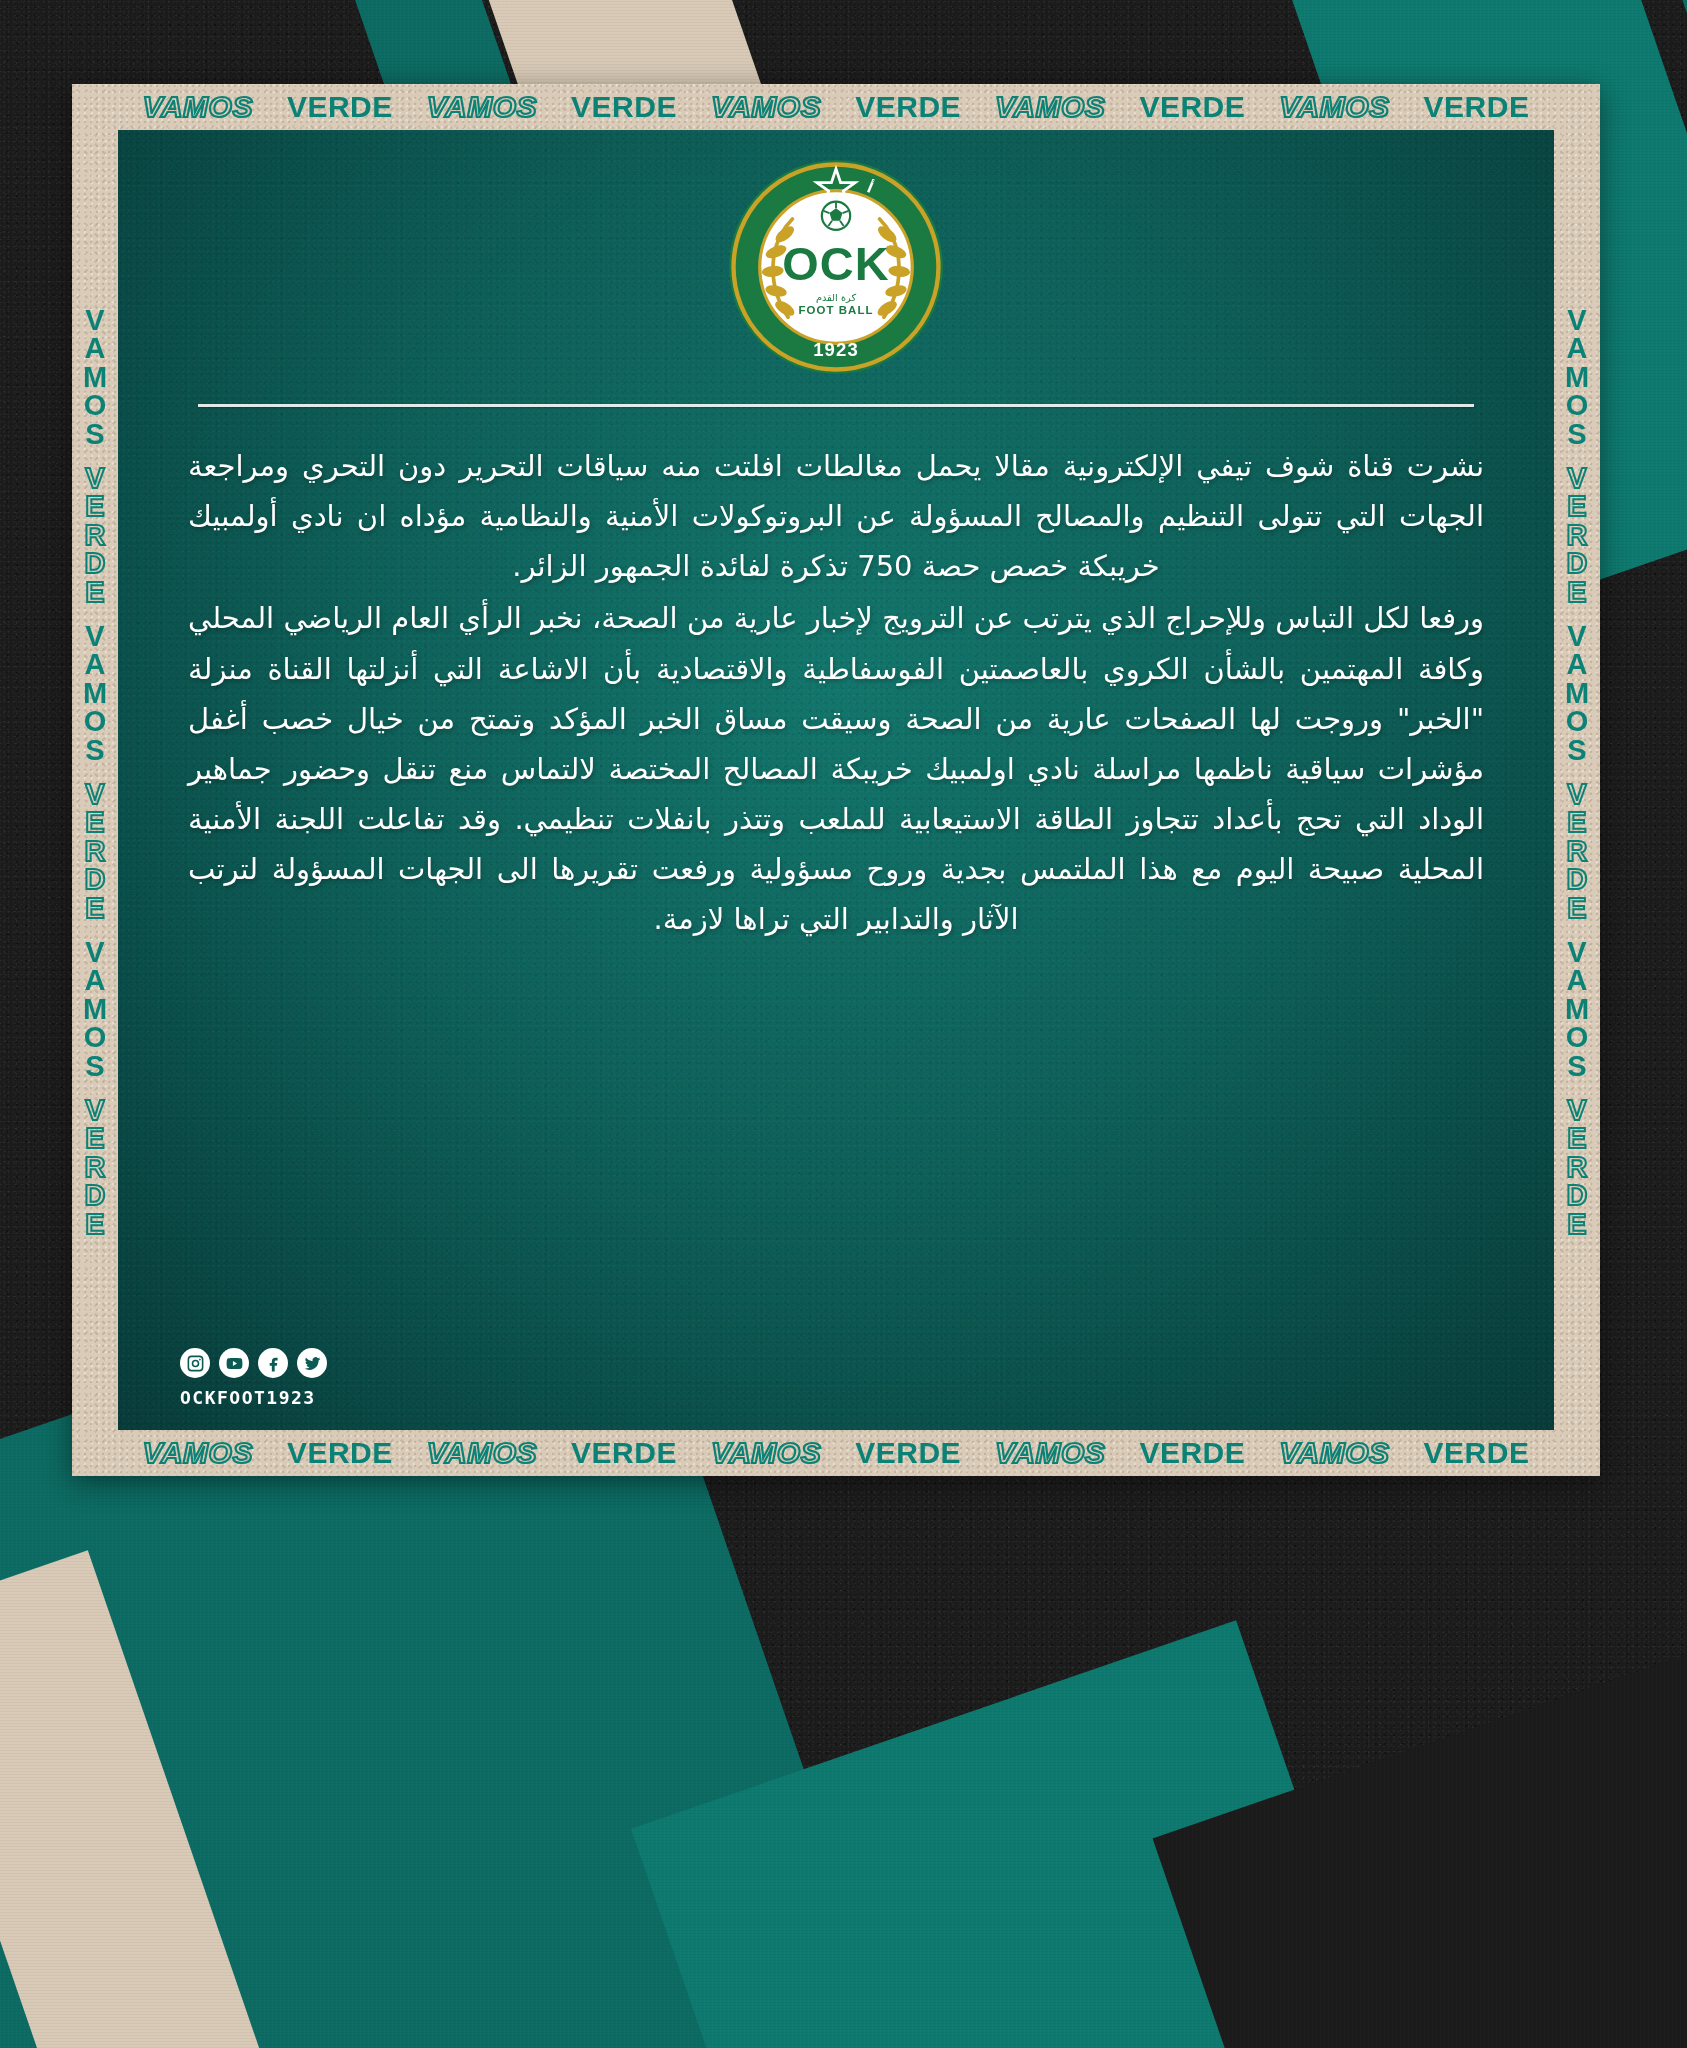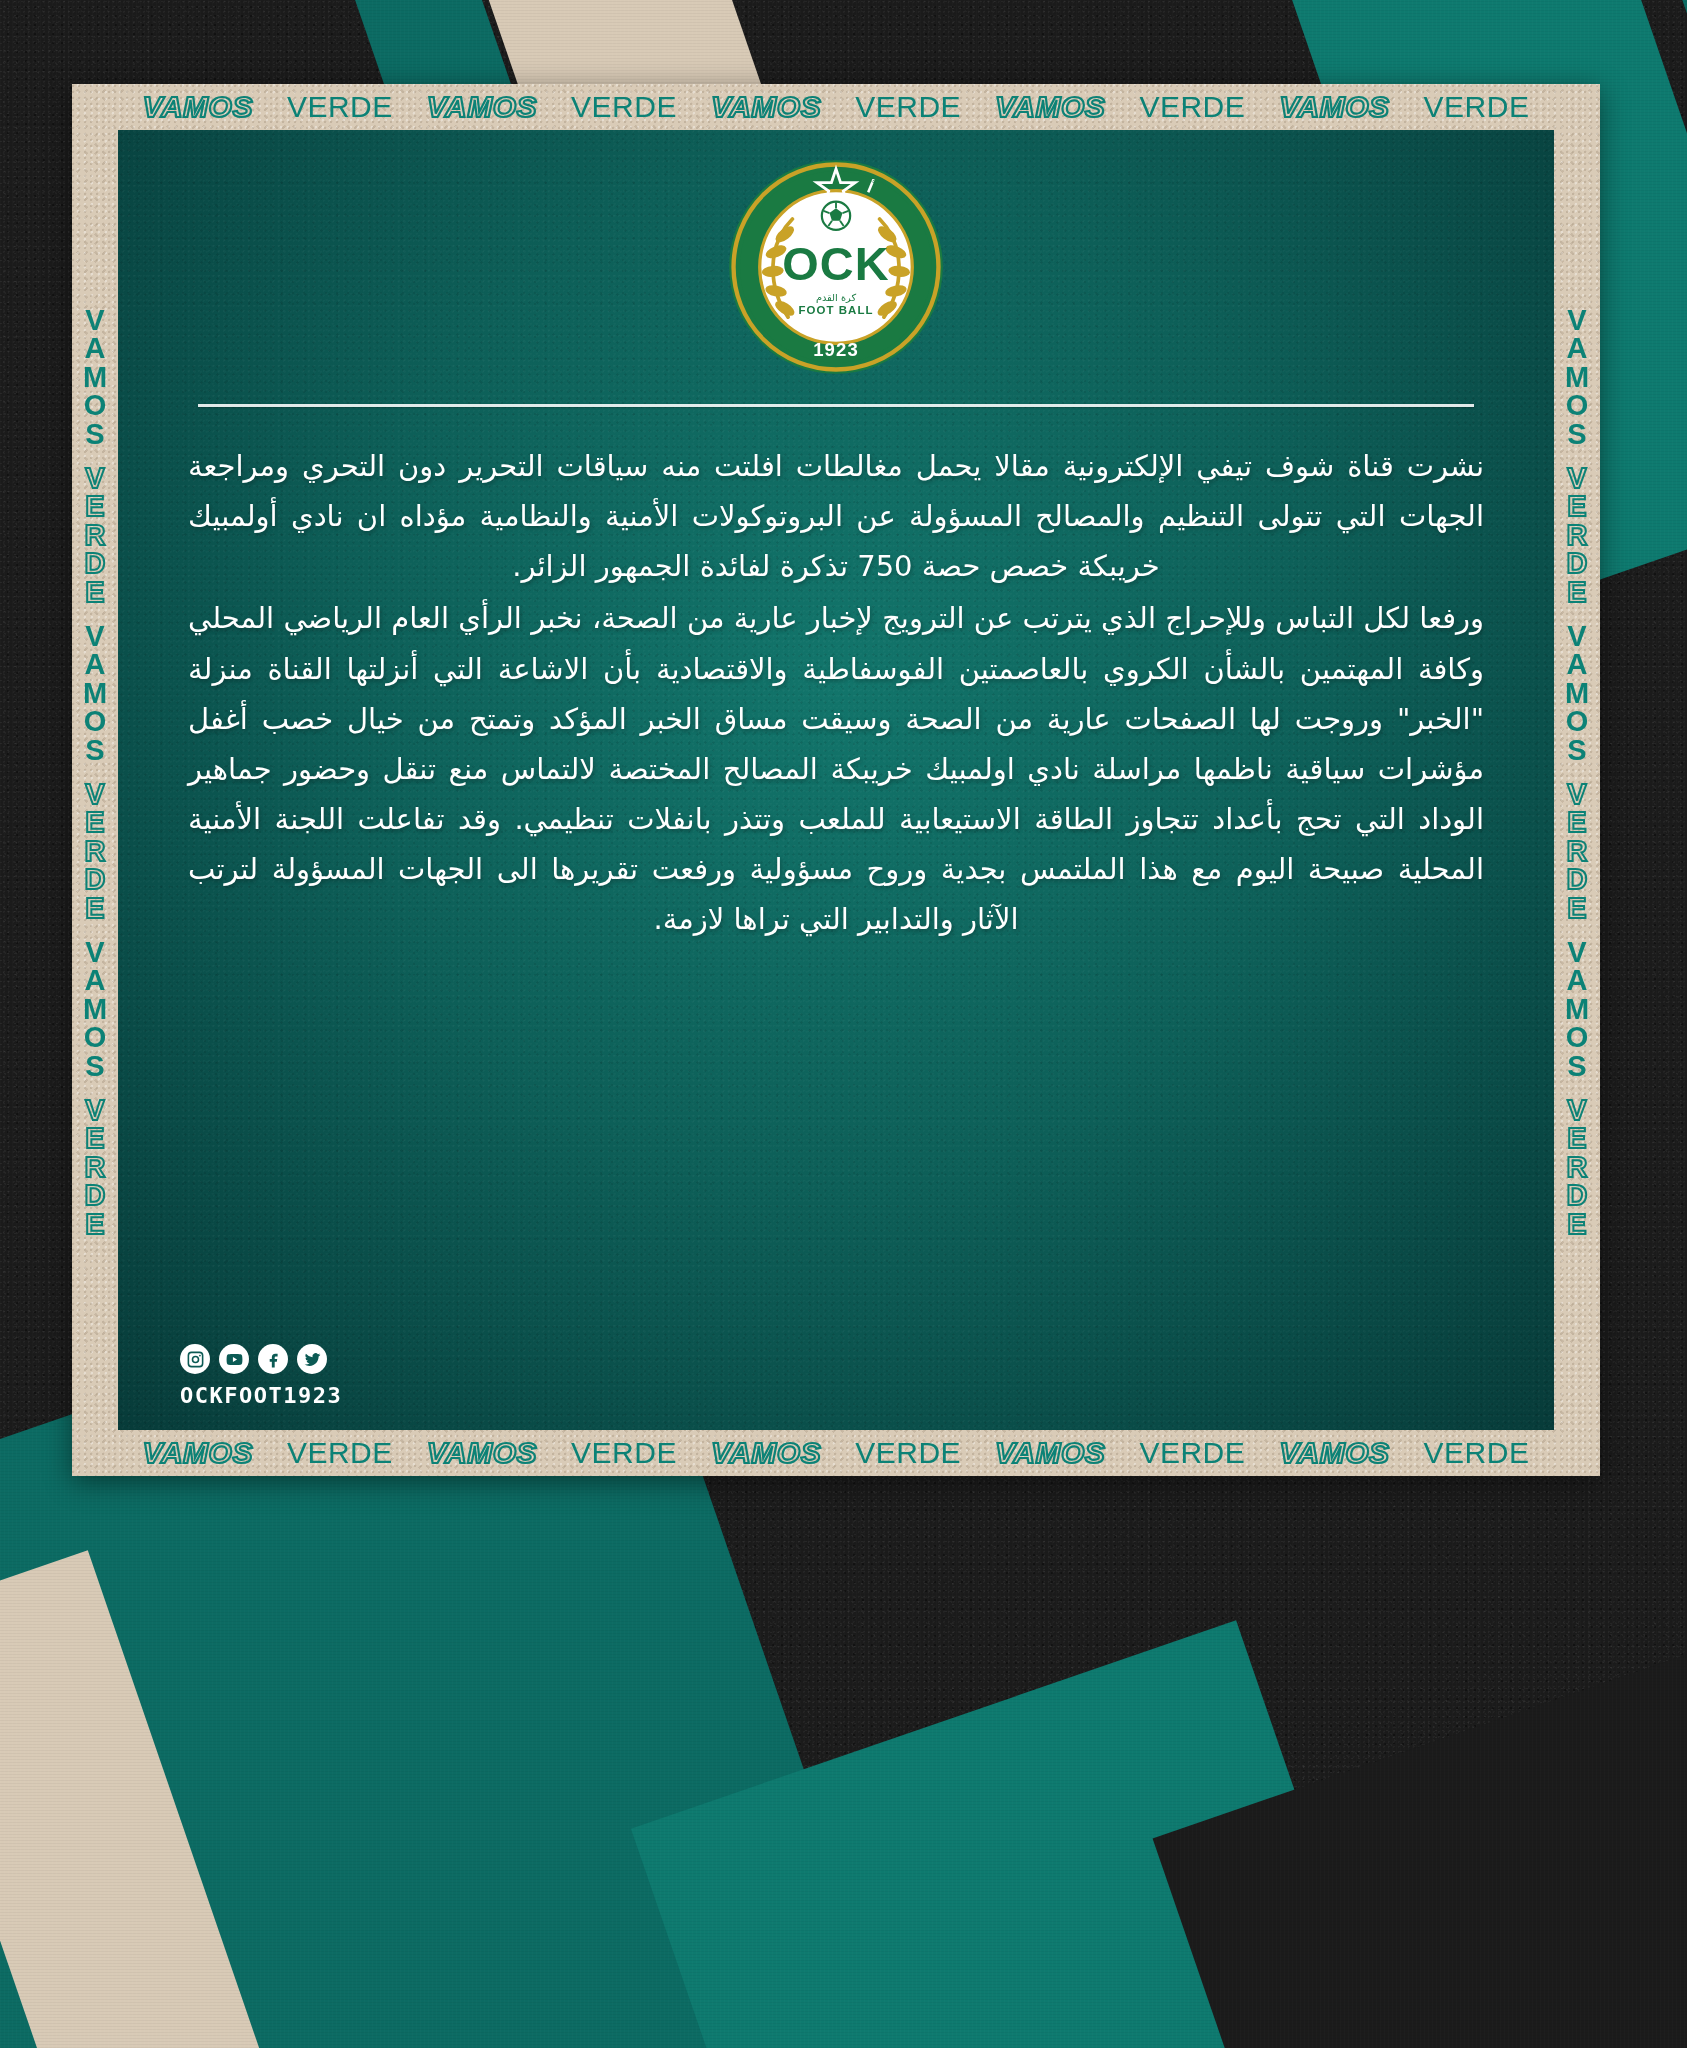--- a/index.html
+++ b/index.html
@@ -148,21 +148,21 @@
     line-height: 1;
   }
   .w-hollow {
     color: transparent;
     -webkit-text-stroke: 2.2px #0c8276;
     font-style: italic;
     font-weight: 700;
   }
   .w-solid {
     color: #0c8276;
-    font-weight: 400;
+    font-weight: 700;
   }
 
   .vcol {
     display: flex;
     flex-direction: column;
     align-items: center;
     line-height: .98;
     font-size: 29px;
     font-weight: 700;
   }
@@ -269,21 +269,21 @@
     display: flex;
     align-items: center;
     justify-content: center;
   }
   .sicon svg { width: 19px; height: 19px; fill: #0b5a54; display:block; }
   .handle {
     margin-top: 9px;
     color: #ffffff;
     font-family: "DejaVu Sans Mono", "Liberation Mono", monospace;
     font-weight: 700;
-    font-size: 22px;
+    font-size: 18px;
     letter-spacing: 1.5px;
   }
 </style>
 </head>
 <body>
 
 <div class="canvas">
 
   <div class="bg-dark"></div>
   <div class="stripe teal  s-tl-1"></div>

